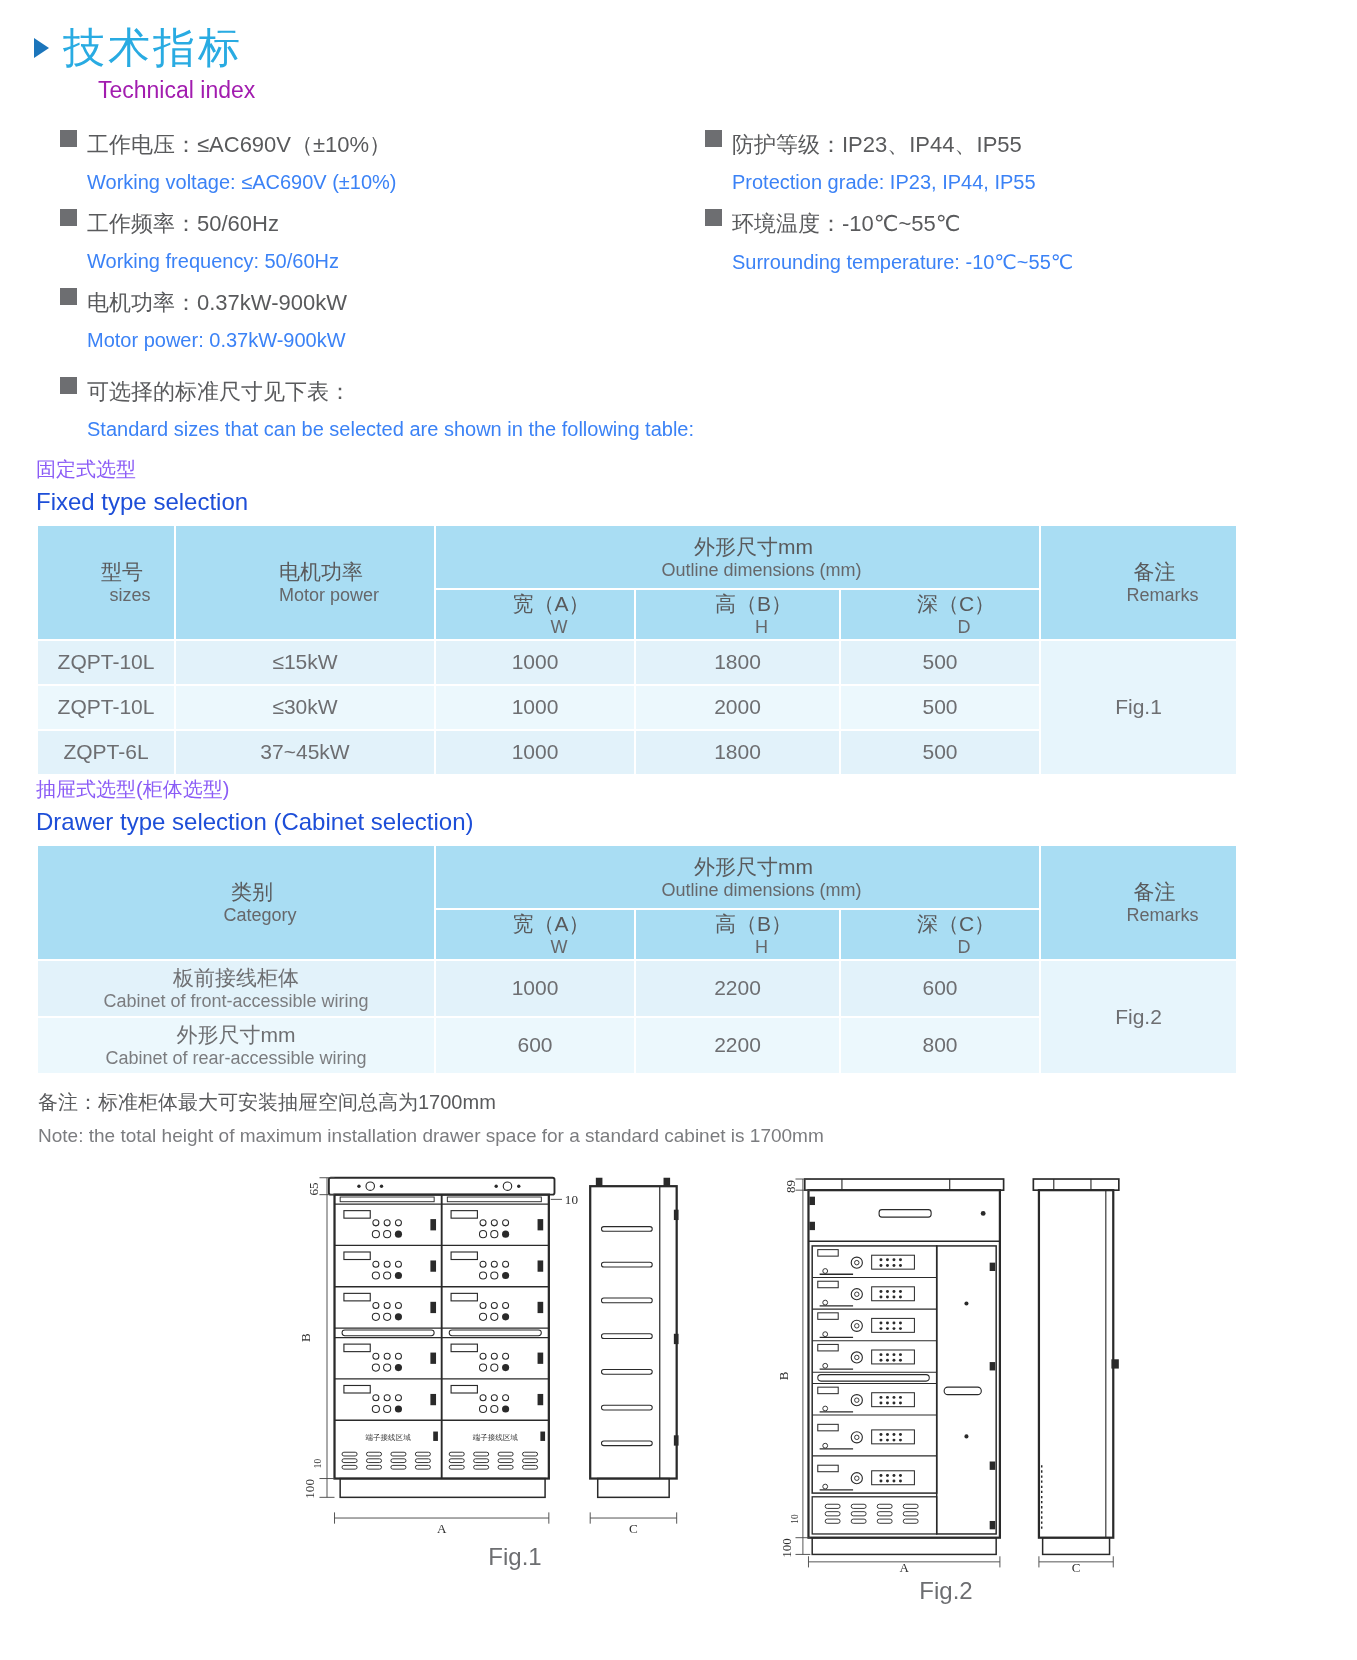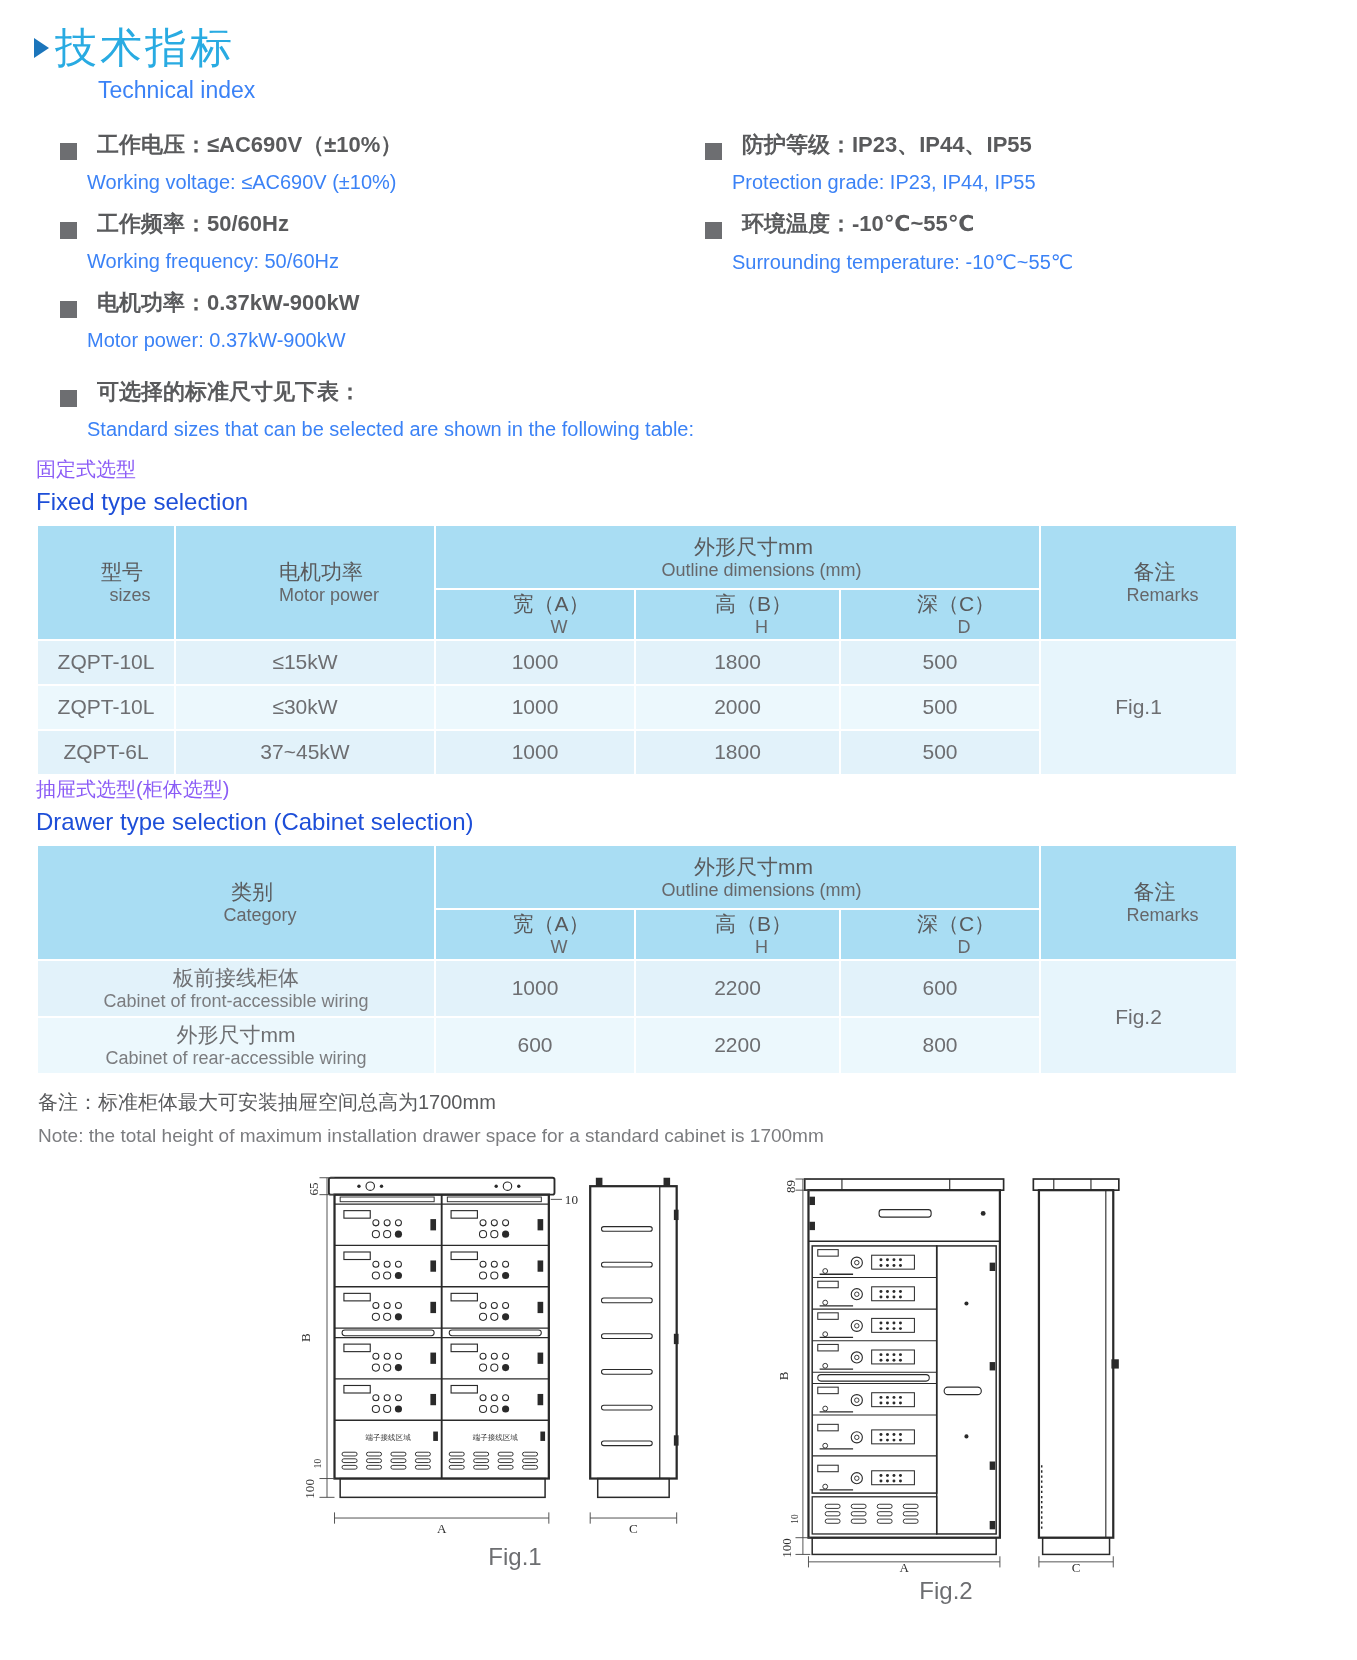--- a/index.html
+++ b/index.html
@@ -4,29 +4,29 @@
 <style>
   * { box-sizing: border-box; }
   html,body { margin:0; padding:0; }
   body {
     width:1357px; height:1660px; background:#ffffff;
     font-family:"Liberation Sans","DejaVu Sans",sans-serif;
     color:#58595b; overflow:hidden; position:relative;
   }
   
   .page-header { padding:26px 0 0 34px; }
-  .title-row { display:flex; align-items:center; gap:6px; }
+  .title-row { display:flex; align-items:center; gap:14px; }
   .tri { width:0; height:0; border-left:15px solid #1b75bb;
          border-top:10px solid transparent; border-bottom:10px solid transparent; }
   .title-cn { font-size:42px; color:#29abe2; letter-spacing:3px; line-height:1.05; }
-  .title-en { font-size:23px; color:#3b82f6; margin:7px 0 0 64px; }
+  .title-en { font-size:23px; color:#a21caf; margin:7px 0 0 64px; }
   
   .specs-grid { margin:26px 0 0 60px; display:grid; grid-template-columns:645px auto; }
   .spec-item { margin-bottom:6px; }
-  .spec-cn { font-size:22px; color:#595a5c; display:flex; align-items:flex-end; gap:20px; margin-bottom:11px;font-weight:bold; }
+  .spec-cn { font-size:22px; color:#595a5c; display:flex; align-items:flex-start; gap:10px; margin-bottom:11px; }
   .bullet { width:17px; height:17px; background:#6d6e71; flex:none; }
   .spec-en { font-size:20px; color:#3b82f6; margin:0 0 15px 27px; }
   .intro-item { margin:10px 0 0 60px; }
   
   .section-label { margin:4px 0 8px 36px; }
   .sec-cn { font-size:20px; color:#8b5cf6; margin-bottom:5px; }
   .sec-en { font-size:24px; color:#1d4ed8; }
   .mt14 { margin-top:0; }
   
   table.spec-table { width:1200px; margin-left:36px; border-collapse:collapse; table-layout:fixed; }

